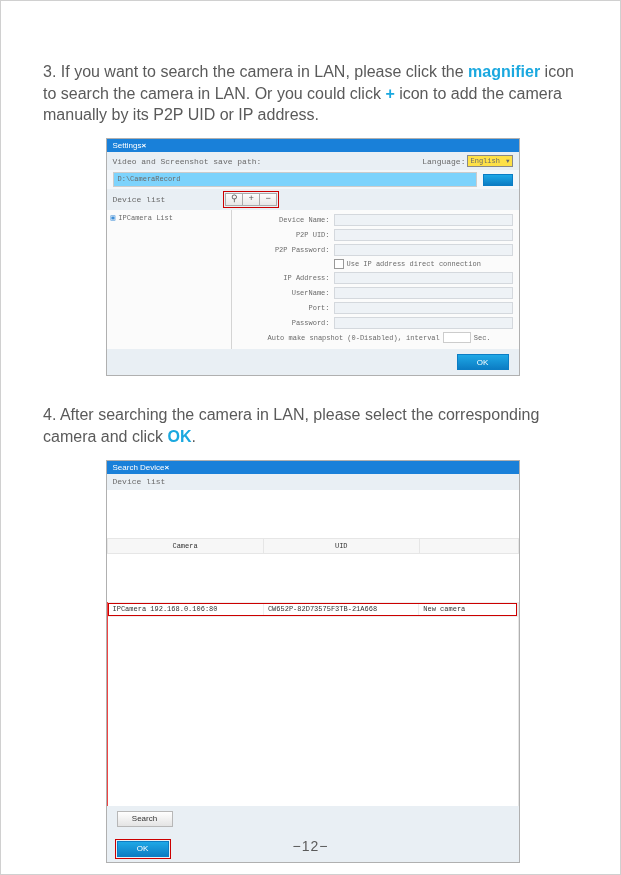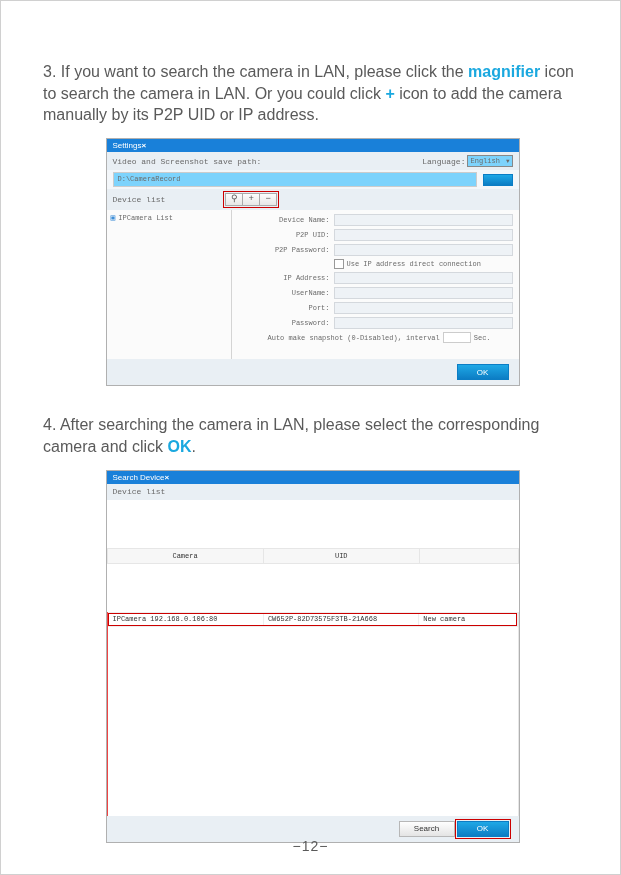--- a/index.html
+++ b/index.html
@@ -56,21 +56,21 @@
     align-items: center;
   }
   .lang-combo {
     display: flex;
     align-items: center;
     gap: 2px;
     margin-left: 24px;
   }
   .combo-box {
     border: 1px solid #888;
-    background: #7dd3fc;
+    background: #fde047;
     padding: 0 2px;
     font-size: 7px;
     display: flex;
     align-items: center;
     gap: 6px;
     height: 10px;
   }
   .combo-arrow { font-size: 6px; }
   .row-path2 {
     background: #f4f7fa;
@@ -132,21 +132,21 @@
   }
   .tree-item {
     display: flex;
     align-items: center;
     gap: 3px;
     font-size: 7px;
   }
   .cam-icon { color: #3d8ed8; font-size: 8px; }
   .win1-right {
     flex: 1;
-    padding: 4px 6px 16px 6px;
+    padding: 4px 6px 6px 6px;
   }
   .form-row {
     display: flex;
     align-items: center;
     margin-bottom: 3px;
   }
   .form-label {
     width: 92px;
     text-align: right;
     font-size: 7px;
@@ -240,21 +240,22 @@
   }
   .tbody-area {
     height: 186px;
     background: #fff;
   }
   .row2-footer {
     background: #e9eff4;
     padding: 5px 10px;
     display: flex;
     justify-content: flex-end;
-    gap: 2px;
+    gap: 14px;
+    flex-direction: column;
   }
   .search-btn {
     background: linear-gradient(#fefefe,#e4e4e4);
     border: 1px solid #b7b7b7;
     width: 54px;
     height: 14px;
     font-size: 8px;
     display: flex;
     align-items: center;
     justify-content: center;

